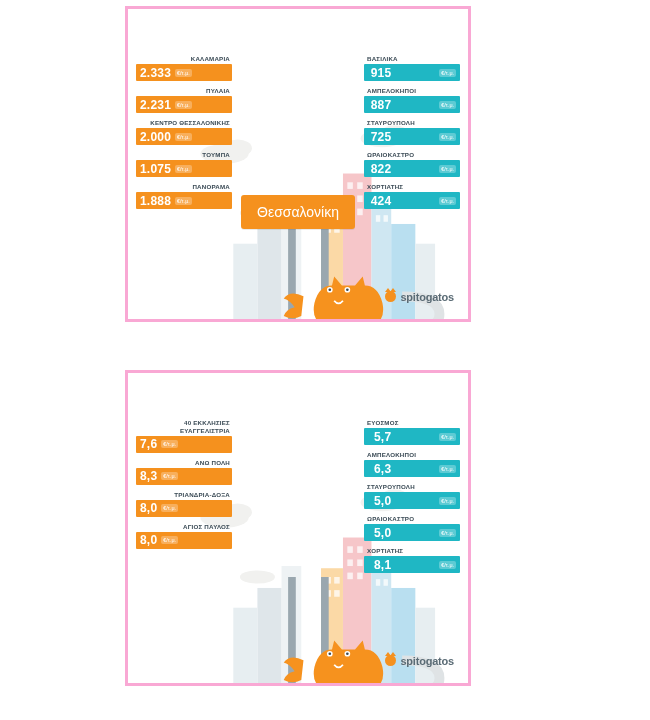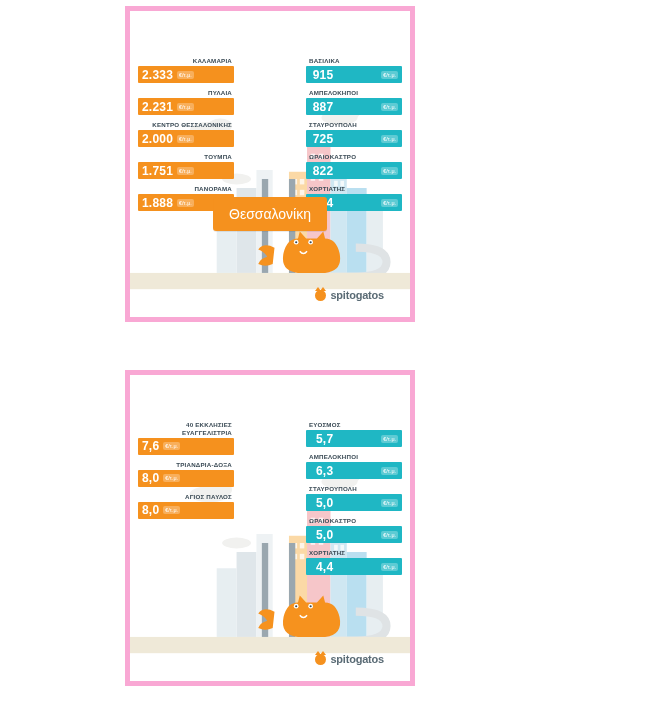--- a/index.html
+++ b/index.html
@@ -10,23 +10,23 @@
   body {
     width: 650px;
     height: 720px;
     font-family: "Liberation Sans", sans-serif;
     position: relative;
     overflow: hidden;
   }
   .infographic {
     position: absolute;
     left: 125px;
-    width: 290px;
+    width: 346px;
     background: #ffffff;
-    border: 5px solid #f9a8d4;
+    border: 3px solid #f9a8d4;
     box-sizing: border-box;
     overflow: hidden;
   }
   #infographic-sale { top: 6px; height: 316px; }
   #infographic-rent { top: 370px; height: 316px; }
 
   .ig-head {
     text-align: center;
     padding-top: 14px;
   }
@@ -111,25 +111,25 @@
     font-size: 14px;
     padding: 9px 16px;
     border-radius: 3px;
     white-space: nowrap;
     box-shadow: 0 1px 0 rgba(0,0,0,.08);
   }
   .sign-inner { position: relative; }
 
   .brand {
     position: absolute;
-    right: 26px;
+    right: 14px;
     bottom: 16px;
     z-index: 5;
     display: flex;
-    align-items: flex-end;
+    align-items: flex-start;
     gap: 4px;
   }
   .brand-name {
     font-size: 11px;
     font-weight: bold;
     color: #5a6b75;
     letter-spacing: -.2px;
   }
   .brand-mark {
     width: 11px; height: 11px;
@@ -238,21 +238,21 @@
     <div class="entry">
       <div class="entry-label">ΚΕΝΤΡΟ ΘΕΣΣΑΛΟΝΙΚΗΣ</div>
       <div class="bar bar-lo">
         <span class="val">2.000</span>
         <span class="unit">€/τ.μ.</span>
       </div>
     </div>
     <div class="entry">
       <div class="entry-label">ΤΟΥΜΠΑ</div>
       <div class="bar bar-lo">
-        <span class="val">1.751</span>
+        <span class="val">1.075</span>
         <span class="unit">€/τ.μ.</span>
       </div>
     </div>
     <div class="entry">
       <div class="entry-label">ΠΑΝΟΡΑΜΑ</div>
       <div class="bar bar-lo">
         <span class="val">1.888</span>
         <span class="unit">€/τ.μ.</span>
       </div>
     </div>
@@ -369,20 +369,27 @@
 
   <div class="panel panel-left">
     <div class="entry">
       <div class="entry-label">40 ΕΚΚΛΗΣΙΕΣ ΕΥΑΓΓΕΛΙΣΤΡΙΑ</div>
       <div class="bar bar-lo">
         <span class="val">7,6</span>
         <span class="unit">€/τ.μ.</span>
       </div>
     </div>
     <div class="entry">
+      <div class="entry-label">ΑΝΩ ΠΟΛΗ</div>
+      <div class="bar bar-lo">
+        <span class="val">8,3</span>
+        <span class="unit">€/τ.μ.</span>
+      </div>
+    </div>
+    <div class="entry">
       <div class="entry-label">ΤΡΙΑΝΔΡΙΑ-ΔΟΞΑ</div>
       <div class="bar bar-lo">
         <span class="val">8,0</span>
         <span class="unit">€/τ.μ.</span>
       </div>
     </div>
     <div class="entry">
       <div class="entry-label">ΑΓΙΟΣ ΠΑΥΛΟΣ</div>
       <div class="bar bar-lo">
         <span class="val">8,0</span>
@@ -416,21 +423,21 @@
     <div class="entry">
       <div class="entry-label">ΩΡΑΙΟΚΑΣΤΡΟ</div>
       <div class="bar bar-hi">
         <span class="val">5,0</span>
         <span class="unit">€/τ.μ.</span>
       </div>
     </div>
     <div class="entry">
       <div class="entry-label">ΧΟΡΤΙΑΤΗΣ</div>
       <div class="bar bar-hi">
-        <span class="val">4,4</span>
+        <span class="val">8,1</span>
         <span class="unit">€/τ.μ.</span>
       </div>
     </div>
   </div>
 
   <div class="brand">
     <span class="brand-mark"></span>
     <span class="brand-name">spitogatos</span>
   </div>
 </div>

